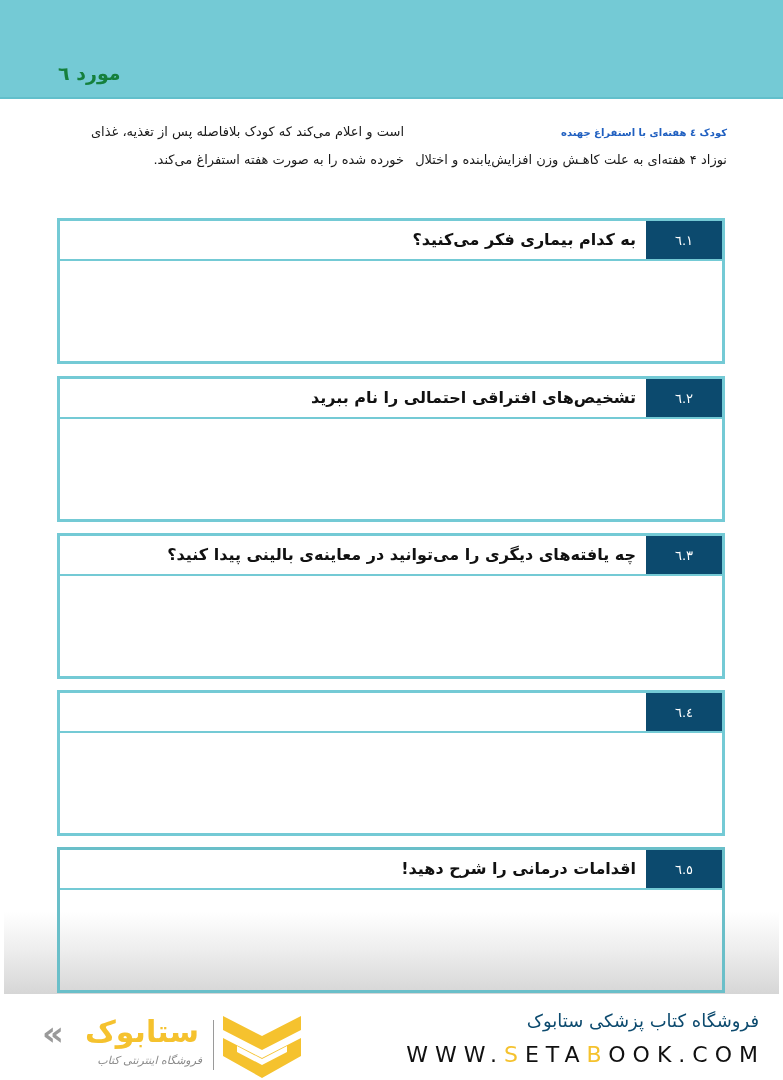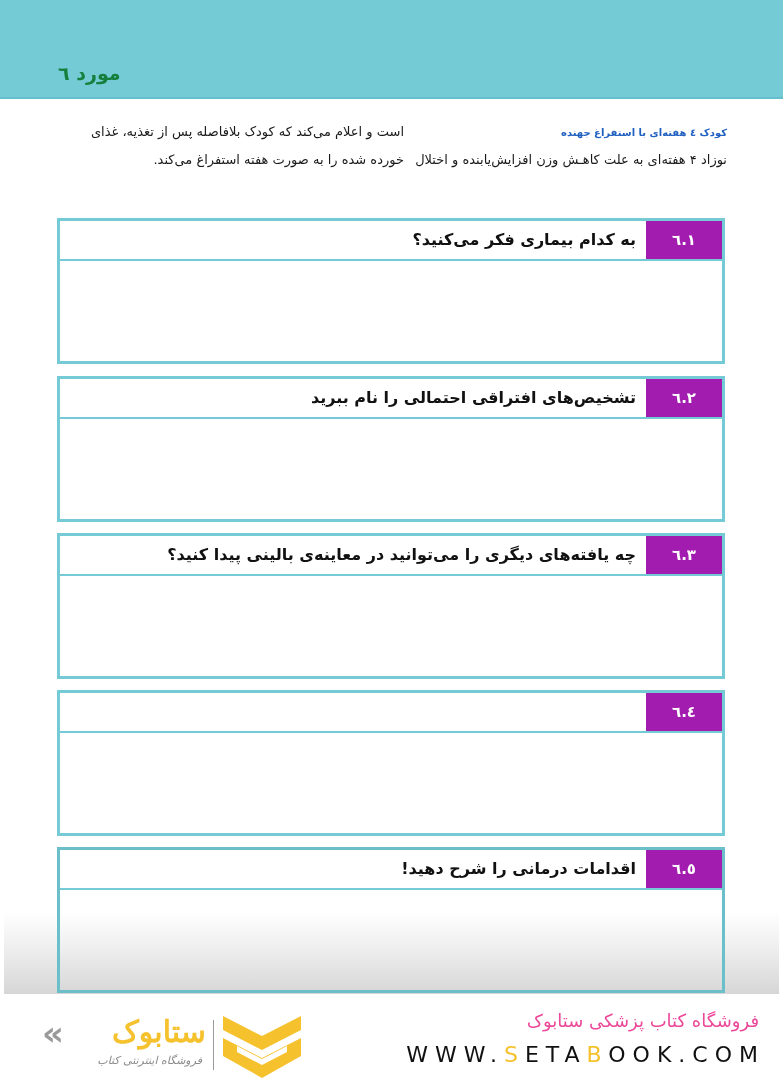--- a/index.html
+++ b/index.html
@@ -40,50 +40,50 @@
   .qbox {
     position:absolute; left:57px; width:668px; height:146px;
     border:3px solid #74CAD5; box-sizing:border-box;
   }
   .qbox.last { border-color:#6ABFC9; }
   .qhead {
     height:38px; border-bottom:2px solid #74CAD5;
     display:flex; flex-direction:row-reverse; background:#ffffff;
   }
   .qnum {
-    width:76px; background:#a21caf; color:#ffffff;
-    font-size:15px; font-weight:bold; direction:ltr;
+    width:76px; background:#0c4a6e; color:#ffffff;
+    font-size:13px; font-weight:normal; direction:ltr;
     display:flex; align-items:center; justify-content:center;
     letter-spacing:4px;
   }
   .qtext {
     flex:1; direction:rtl; padding-right:10px;
     font-weight:bold; font-size:16px; line-height:38px; white-space:nowrap;
     color:#111111;
   }
   .qbody { height:100px; background:transparent; }
 
   .footer-store {
     position:absolute; right:24px; top:1010px;
-    direction:rtl; font-size:18px; color:#ec4899; white-space:nowrap;
+    direction:rtl; font-size:18px; color:#0c4a6e; white-space:nowrap;
   }
   .footer-url {
     position:absolute; right:18px; top:1042px;
     font-family:"DejaVu Sans", sans-serif; font-size:22px;
     letter-spacing:7px; color:#111111; white-space:nowrap;
   }
   .footer-url .hl { color:#F5C22E; }
 
   .logo { position:absolute; left:40px; top:1012px; width:265px; height:68px; }
   .logo-chevron { position:absolute; left:183px; top:4px; }
   .logo-divider { position:absolute; left:173px; top:8px; width:1px; height:50px; background:#9a9a9a; }
   .logo-arrows { position:absolute; left:2px; top:2px; font-size:34px; font-weight:bold; color:#9a9a9a; line-height:38px; }
   .logo-word {
-    position:absolute; left:38px; top:0px; width:128px; 
-    direction:rtl; font-size:30px; font-weight:bold; color:#F5C22E; line-height:40px;font-family:Liberation Serif, serif;
+    position:absolute; left:38px; top:0px; width:128px; text-align:center;
+    direction:rtl; font-size:30px; font-weight:bold; color:#F5C22E; line-height:40px;
   }
   .logo-sub {
     position:absolute; left:22px; top:42px; width:140px; text-align:right;
     direction:rtl; font-size:11px; color:#8a8a8a; white-space:nowrap;font-style:italic;
   }
 </style>
 </head>
 <body>
 
 <div class="top-banner"></div>

